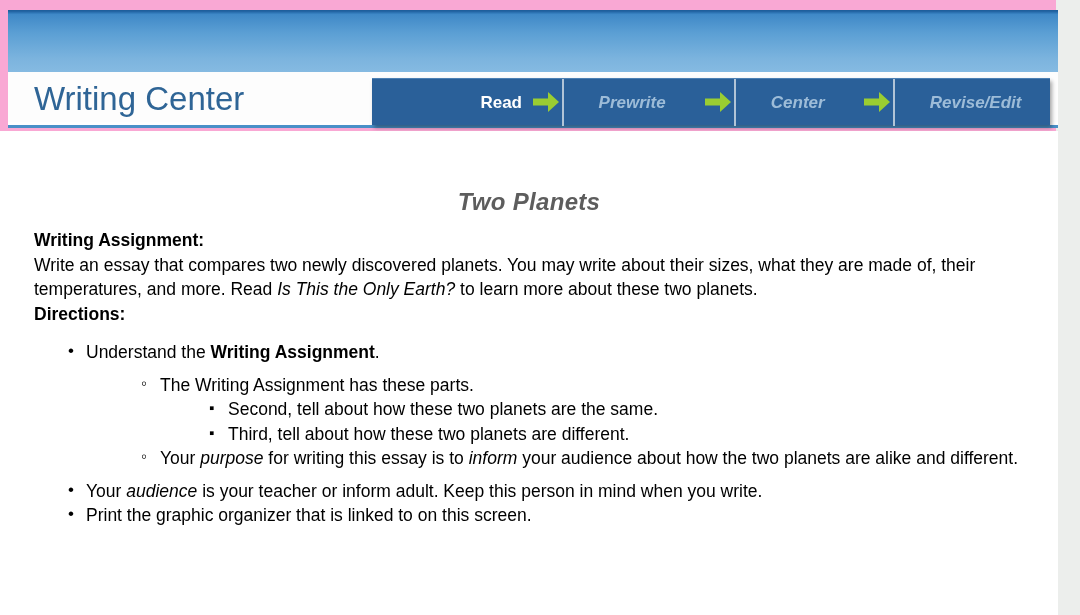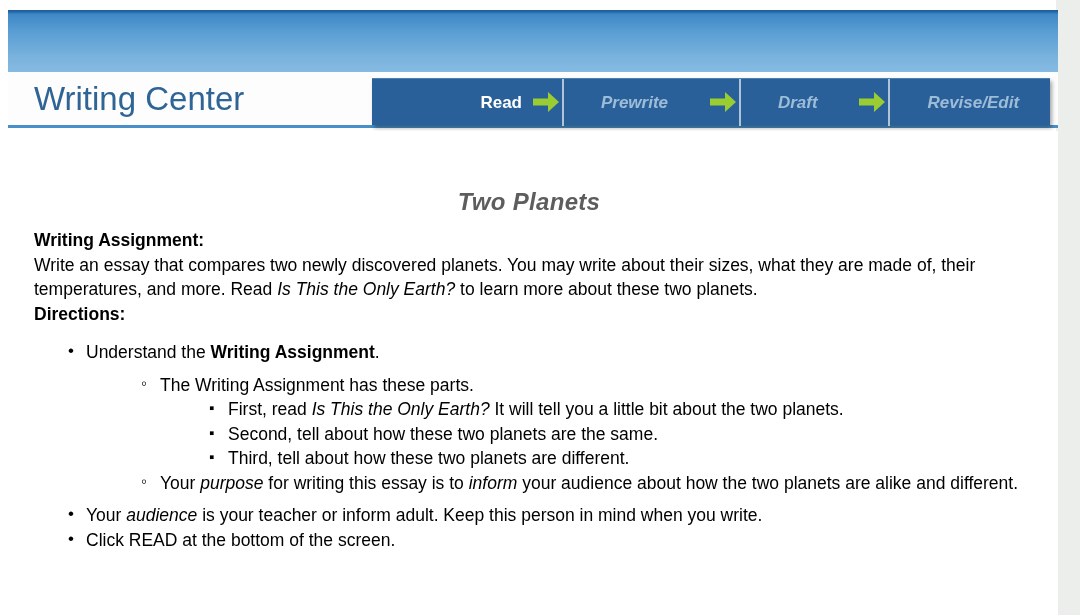--- a/index.html
+++ b/index.html
@@ -13,21 +13,21 @@
     overflow: hidden;
     background: #eceeec;
     font-family: "Liberation Sans", sans-serif;
     -webkit-font-smoothing: antialiased;
   }
 
   #screen {
     position: relative;
     width: 1056px;
     height: 615px;
-    background: #ffffff;
+    background: #f9a8d4;
   }
 
   
   .banner {
     position: absolute;
     left: 8px;
     top: 10px;
     width: 1050px;
     height: 62px;
     background: linear-gradient(to bottom,
@@ -260,21 +260,21 @@
 
     <div class="step todo">Prewrite</div>
 
     <div class="sep">
       <span class="divider"></span>
       <svg width="30" height="26" viewBox="0 0 30 26">
         <path d="M2 9.5 H17 V3 L28 13 L17 23 V16.5 H2 Z" fill="#9acd32"></path>
       </svg>
     </div>
 
-    <div class="step todo">Draft</div>
+    <div class="step todo">Center</div>
 
     <div class="sep">
       <span class="divider"></span>
       <svg width="30" height="26" viewBox="0 0 30 26">
         <path d="M2 9.5 H17 V3 L28 13 L17 23 V16.5 H2 Z" fill="#9acd32"></path>
       </svg>
     </div>
 
     <div class="step todo">Revise/Edit</div>
   </div>
@@ -294,31 +294,30 @@
     </div>
 
     <ul class="lvl1">
 
       <li><span>Understand the </span><span class="lbl">Writing Assignment</span><span>.</span>
 
         <ul class="lvl2">
           <li><span>The Writing Assignment has these parts.</span>
 
             <ul class="lvl3">
-              <li><span>First, read </span><span class="it">Is This the Only Earth?</span><span> It will tell you a little bit about the two planets.</span></li>
               <li><span>Second, tell about how these two planets are the same.</span></li>
               <li><span>Third, tell about how these two planets are different.</span></li>
             </ul>
           </li>
 
           <li><span>Your </span><span class="it">purpose</span><span> for writing this essay is to </span><span class="it">inform</span><span> your audience about how the two planets are alike and different.</span></li>
         </ul>
       </li>
 
       <li><span>Your </span><span class="it">audience</span><span> is your teacher or inform adult. Keep this person in mind when you write.</span></li>
 
-
-      <li><span>Click READ at the bottom of the screen.</span></li>
+      <li><span>Print the graphic organizer that is linked to on this screen.</span></li>
+
     </ul>
   </div>
 
   <div class="right-gutter"></div>
 </div>
 
 </body></html>

